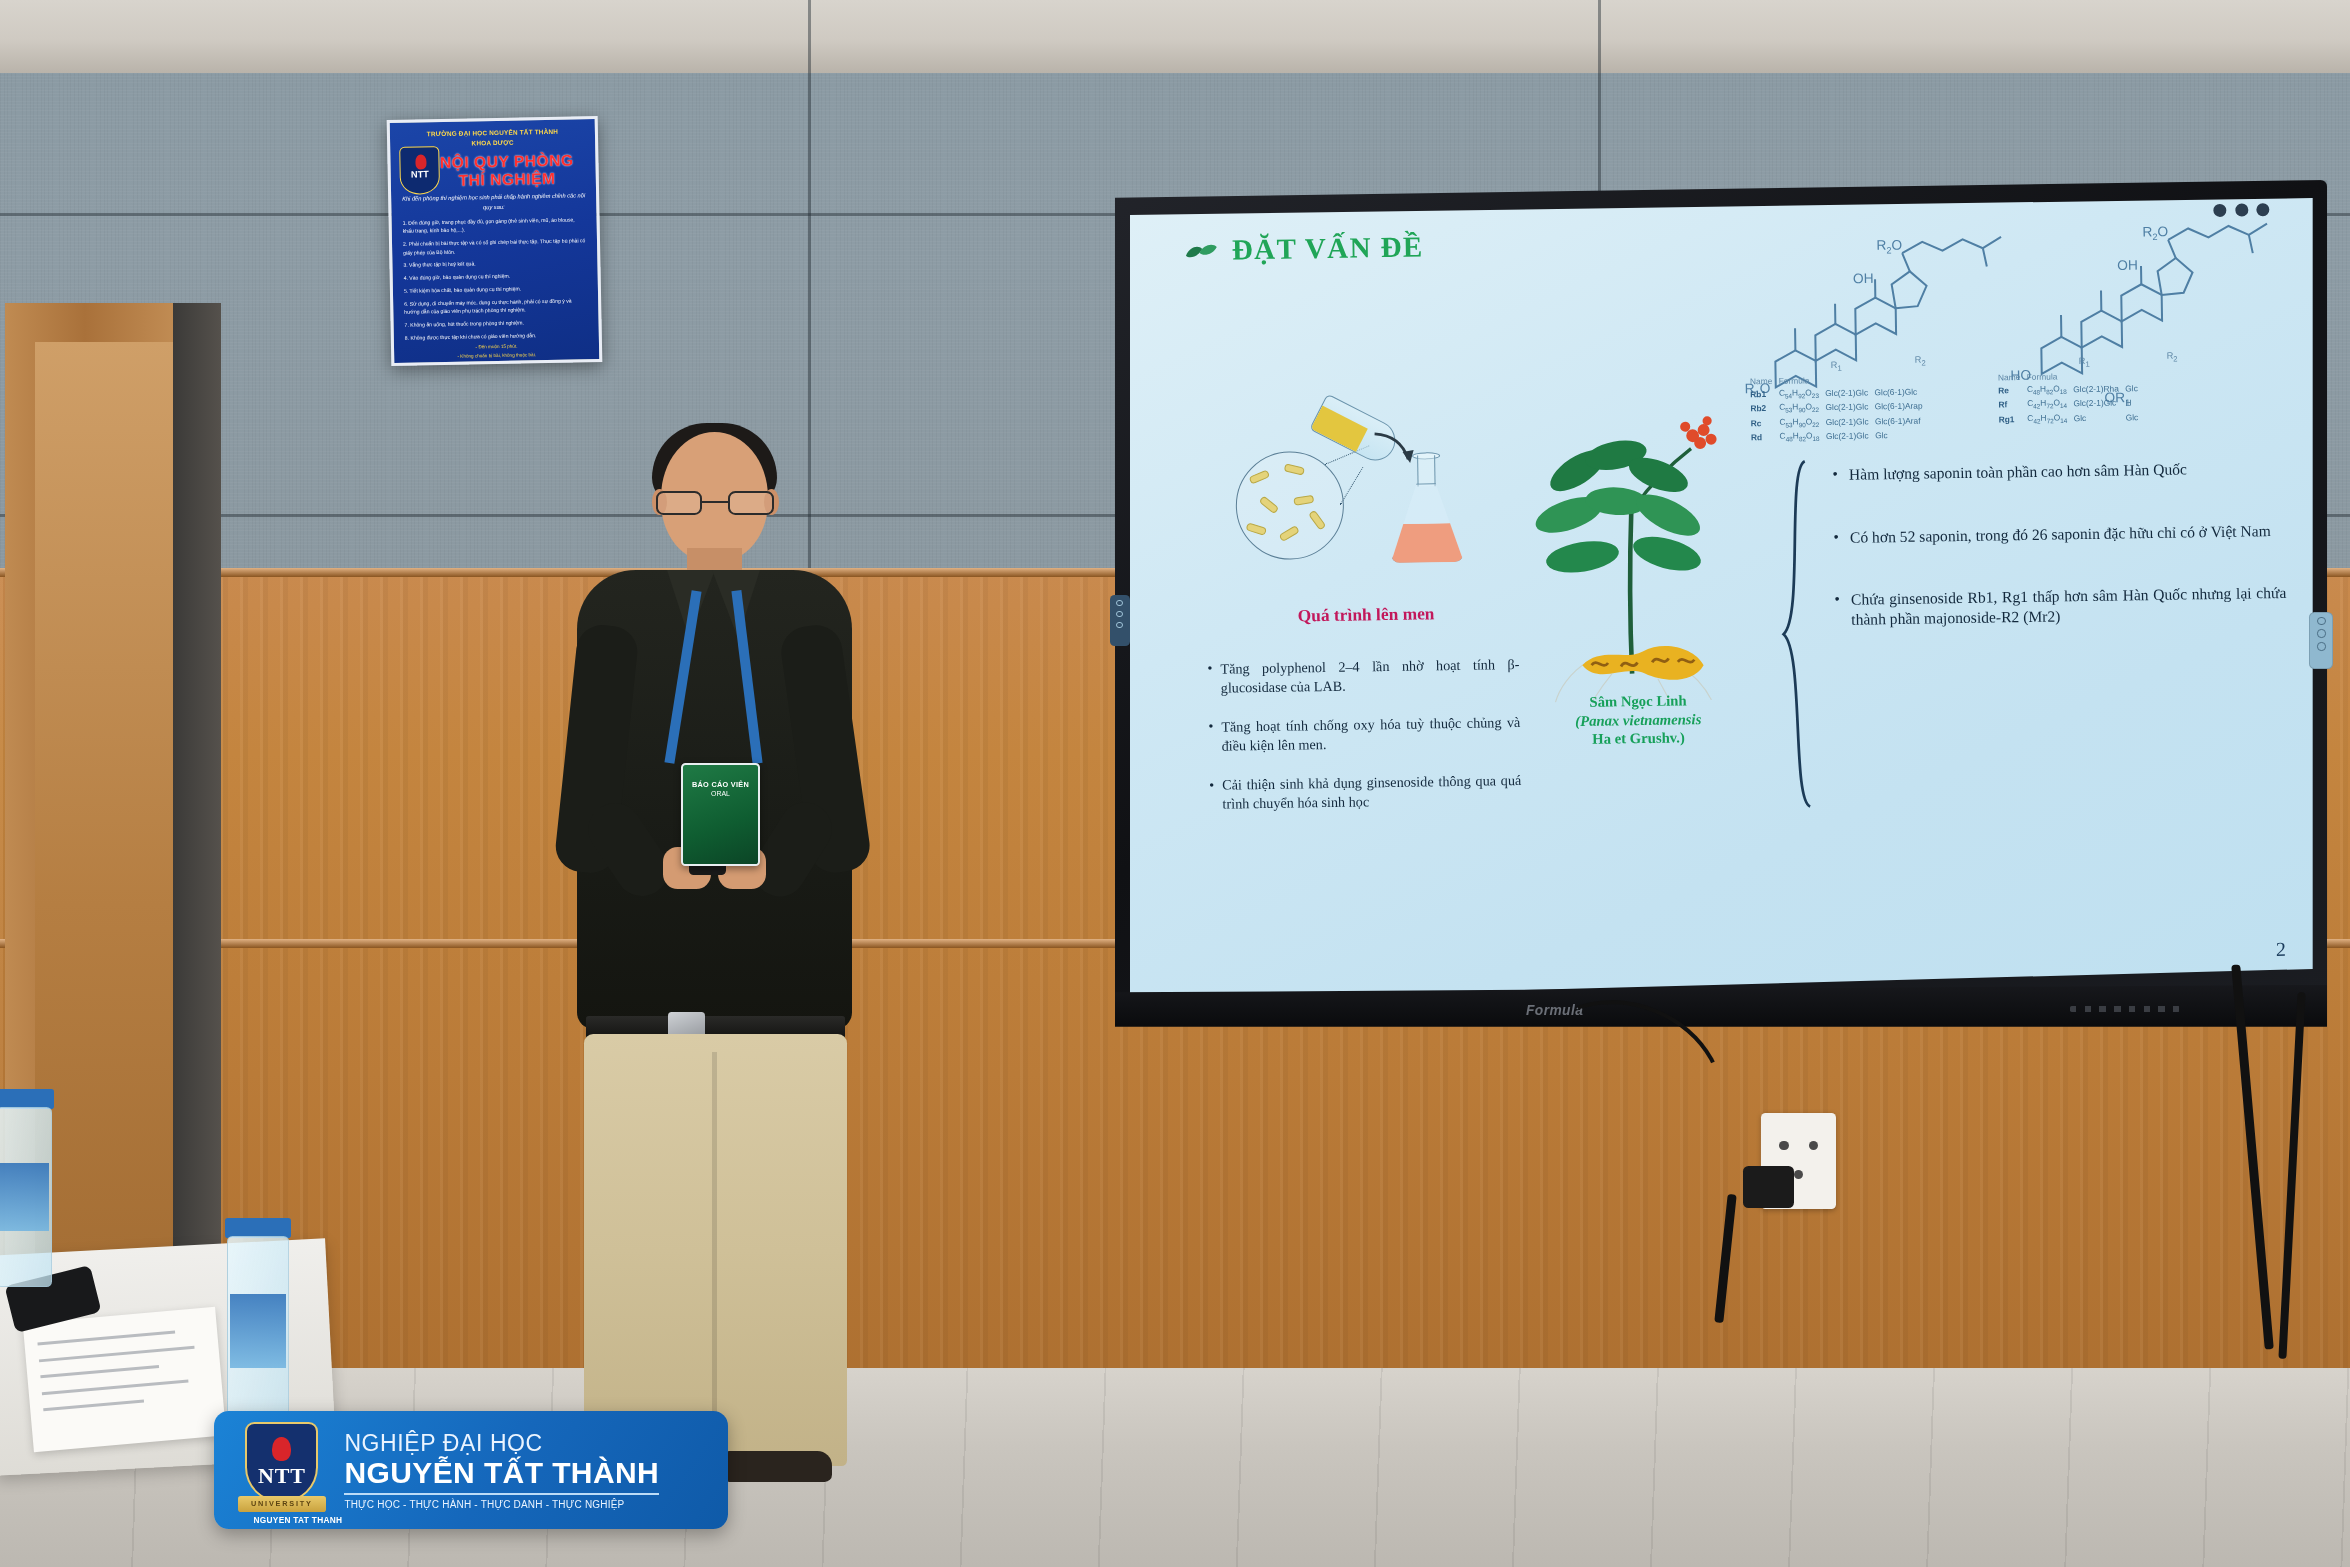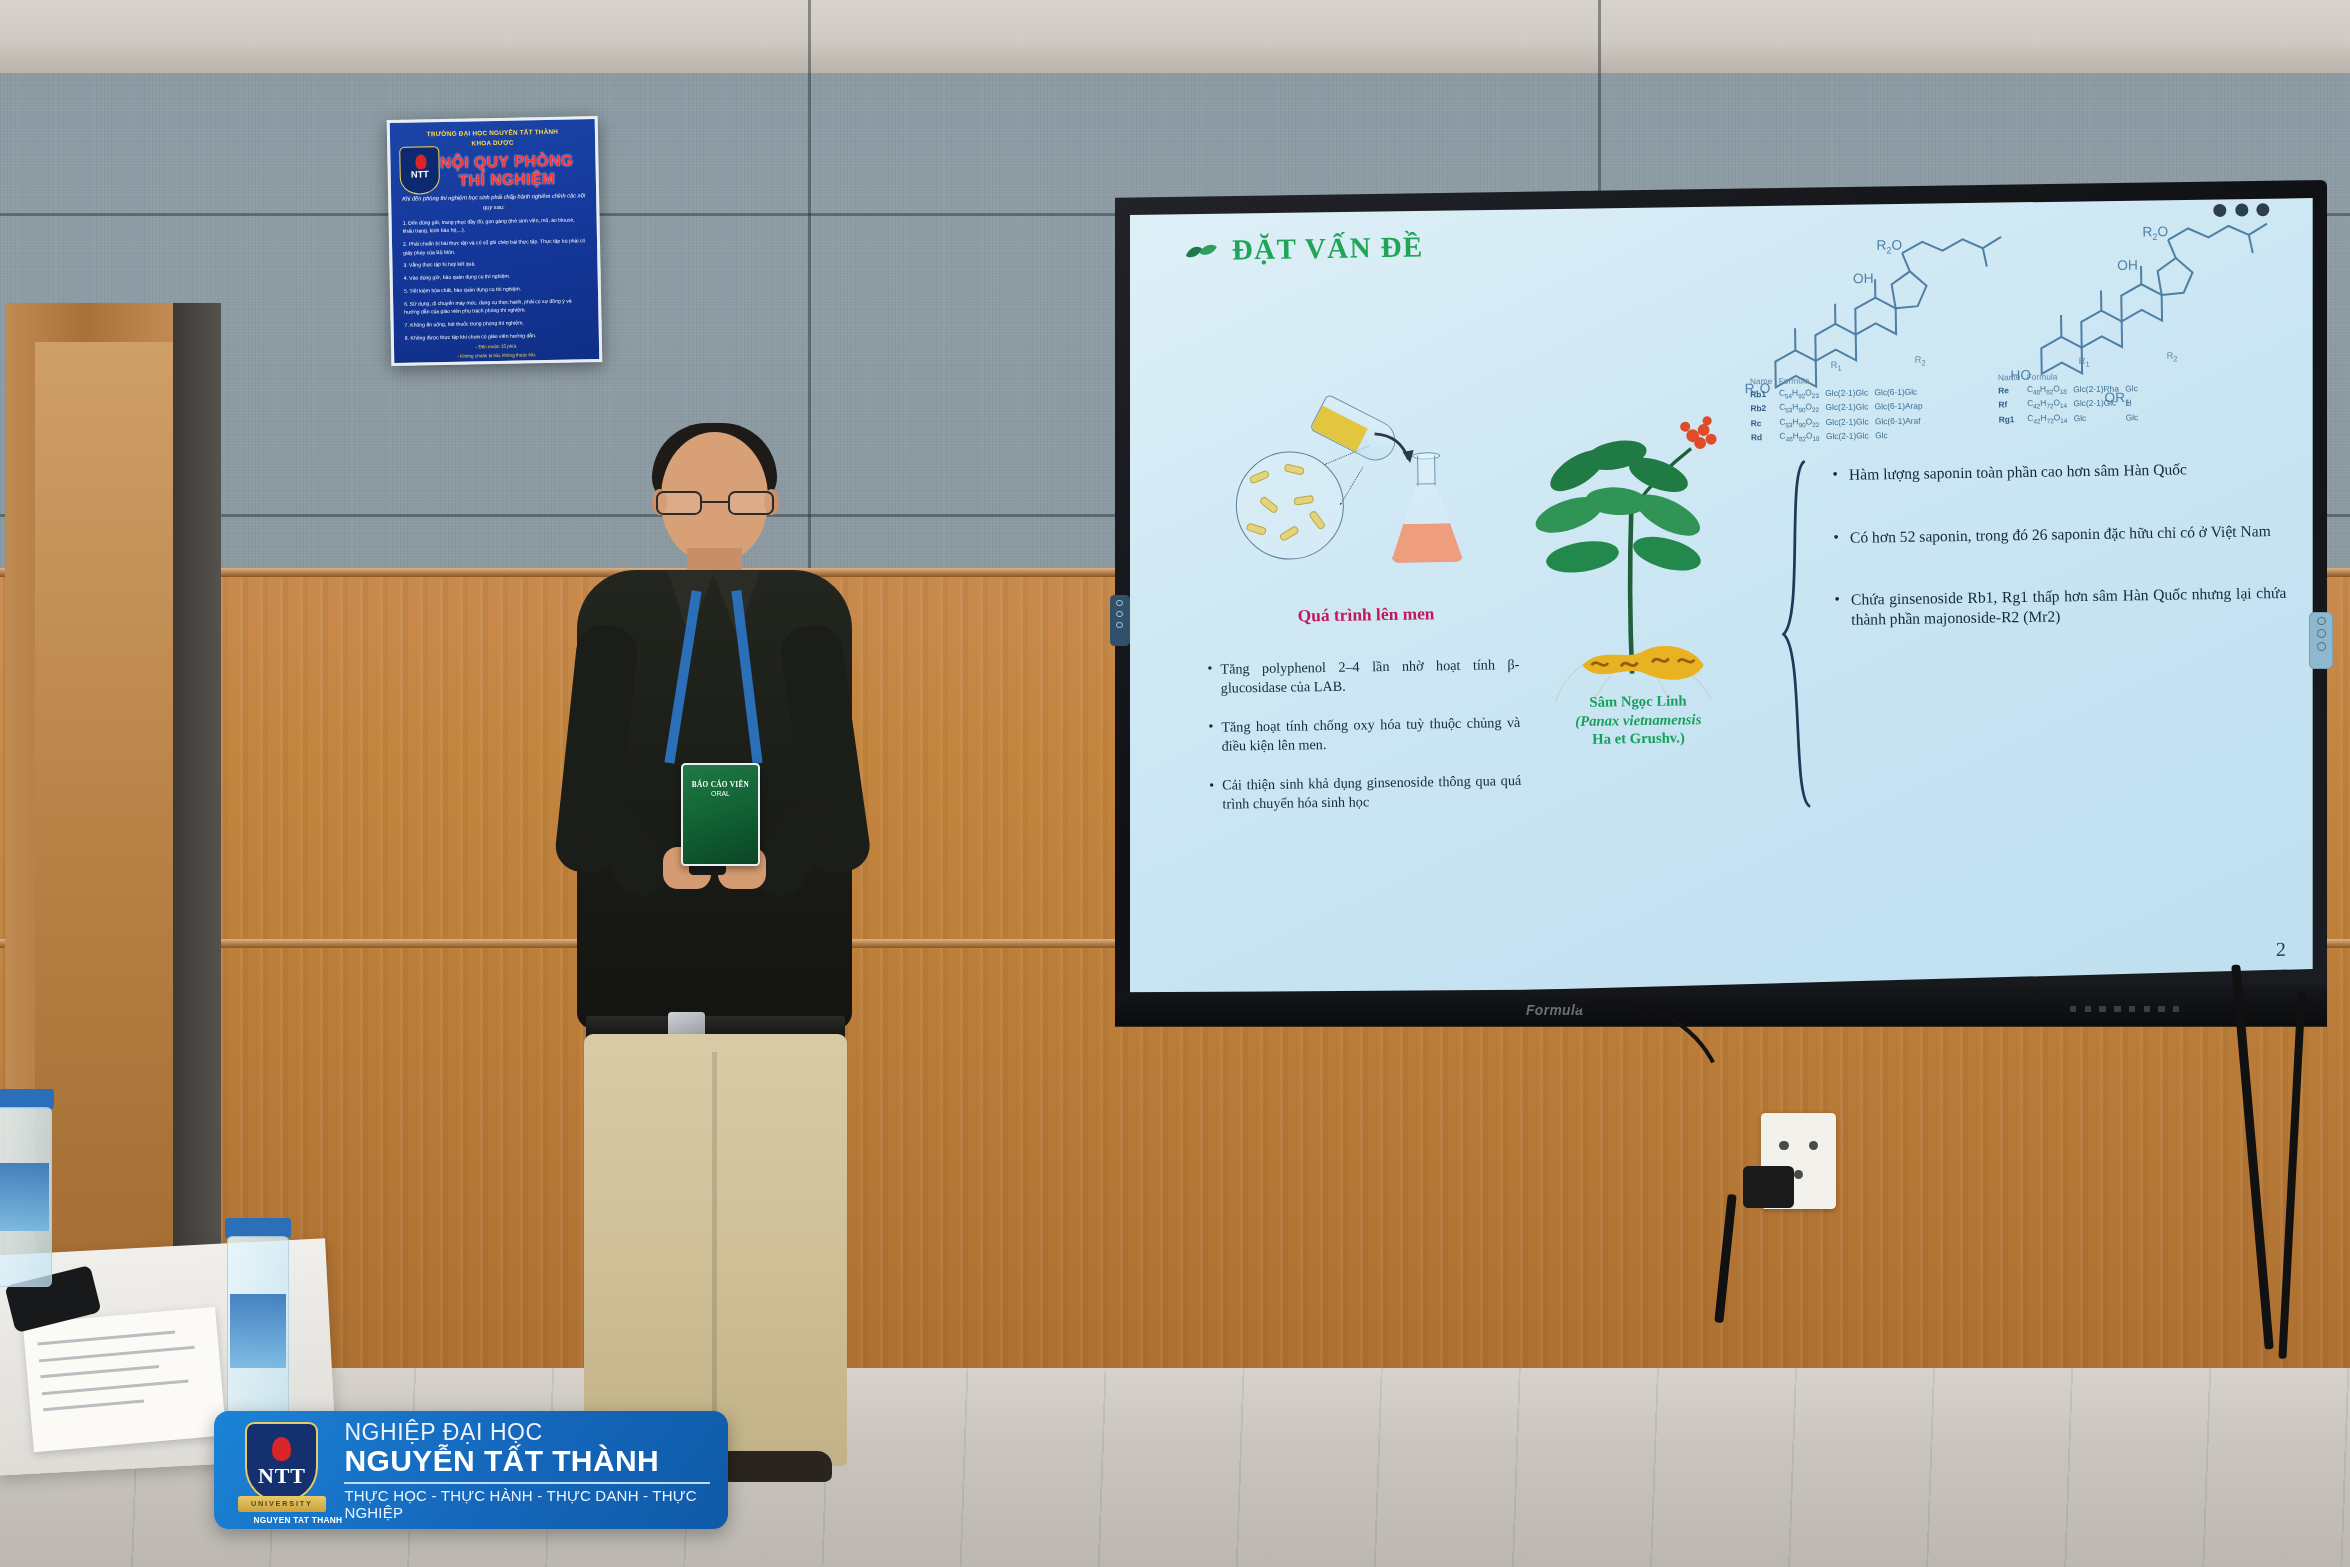--- a/index.html
+++ b/index.html
@@ -258,21 +258,21 @@
   .collar-r{ left:152px; clip-path:polygon(0 0,100% 0,54% 100%); }
   .lanyard-l,.lanyard-r{ position:absolute; top:158px; width:10px; height:174px;
     background:#2b6fb8; }
   .lanyard-l{ left:118px; transform:rotate(9deg); }
   .lanyard-r{ left:182px; transform:rotate(-7deg); }
   .badge{ position:absolute; left:121px; top:331px; width:79px; height:103px;
     background:linear-gradient(160deg,#1f7a45,#0f5d31 60%,#0b4526);
     border:2.8px solid #e8eef1; border-radius:4.6px; overflow:hidden;
     box-shadow:0 2.8px 7.3px rgba(0,0,0,.4); }
   .badge-t1{ color:#fff; font-size:7.3px; font-weight:bold; text-align:center;
-    margin-top:14.7px; letter-spacing:0.3px;font-family:Liberation Serif, serif; }
+    margin-top:14.7px; letter-spacing:0.3px; }
   .badge-t2{ color:#fff; font-size:6.9px; text-align:center; margin-top:1.8px; }
   .belt{ position:absolute; left:26px; top:584px; width:259px; height:24px;
     background:linear-gradient(180deg,#2a2a28,#121210); border-radius:2.8px;}
   .buckle{ position:absolute; left:108px; top:580px; width:37px; height:31px;
     background:linear-gradient(160deg,#cfd2d6,#8d9196); border-radius:3.7px; }
   .pants{ position:absolute; left:24px; top:602px; width:263px; height:432px;
     background:linear-gradient(180deg,#d9cba6 0%,#cfc098 50%,#c2b288 100%);
     border-radius:9.2px 9.2px 5.5px 5.5px; }
   .pants::after{content:"";position:absolute;left:128px;top:18.4px;width:4.6px;height:413px;
     background:rgba(0,0,0,.12);}
@@ -340,21 +340,21 @@
     background:linear-gradient(180deg,#e8c96a,#c9a23e); border-radius:2.8px; }
   .crest .ribbon span{ display:block; text-align:center; color:#5d4412; font-size:7.3px;
     font-weight:bold; letter-spacing:1.8px; line-height:16.5px; }
   .crest .under{ position:absolute; left:16px; top:96px; width:99px; text-align:center;
     color:#fff; font-size:8.3px; font-weight:bold; letter-spacing:0.3px; }
   .logo-text{ margin-left:13px; }
   .logo-l1{ color:#eaf4ff; font-size:23px; letter-spacing:0.6px; }
   .logo-l2{ color:#fff; font-size:30px; font-weight:bold; letter-spacing:0.4px;
     margin-top:-1.8px; }
   .logo-rule{ height:1.8px; background:#bcdcf7; margin:3.7px 0 3.7px; }
-  .logo-l3{ color:#eaf4ff; font-size:15px; letter-spacing:0.2px; }
+  .logo-l3{ color:#eaf4ff; font-size:10px; letter-spacing:0.2px; }
 </style>
 </head>
 <body>
 
 <div class="scene">
 
   <div class="acoustic-wall"></div>
   <div class="ceiling"></div>
   <div class="panel-seam" style="left:0;top:213px;width:2351px;height:2.8px;"></div>
   <div class="panel-seam" style="left:0;top:514px;width:2351px;height:2.8px;"></div>

